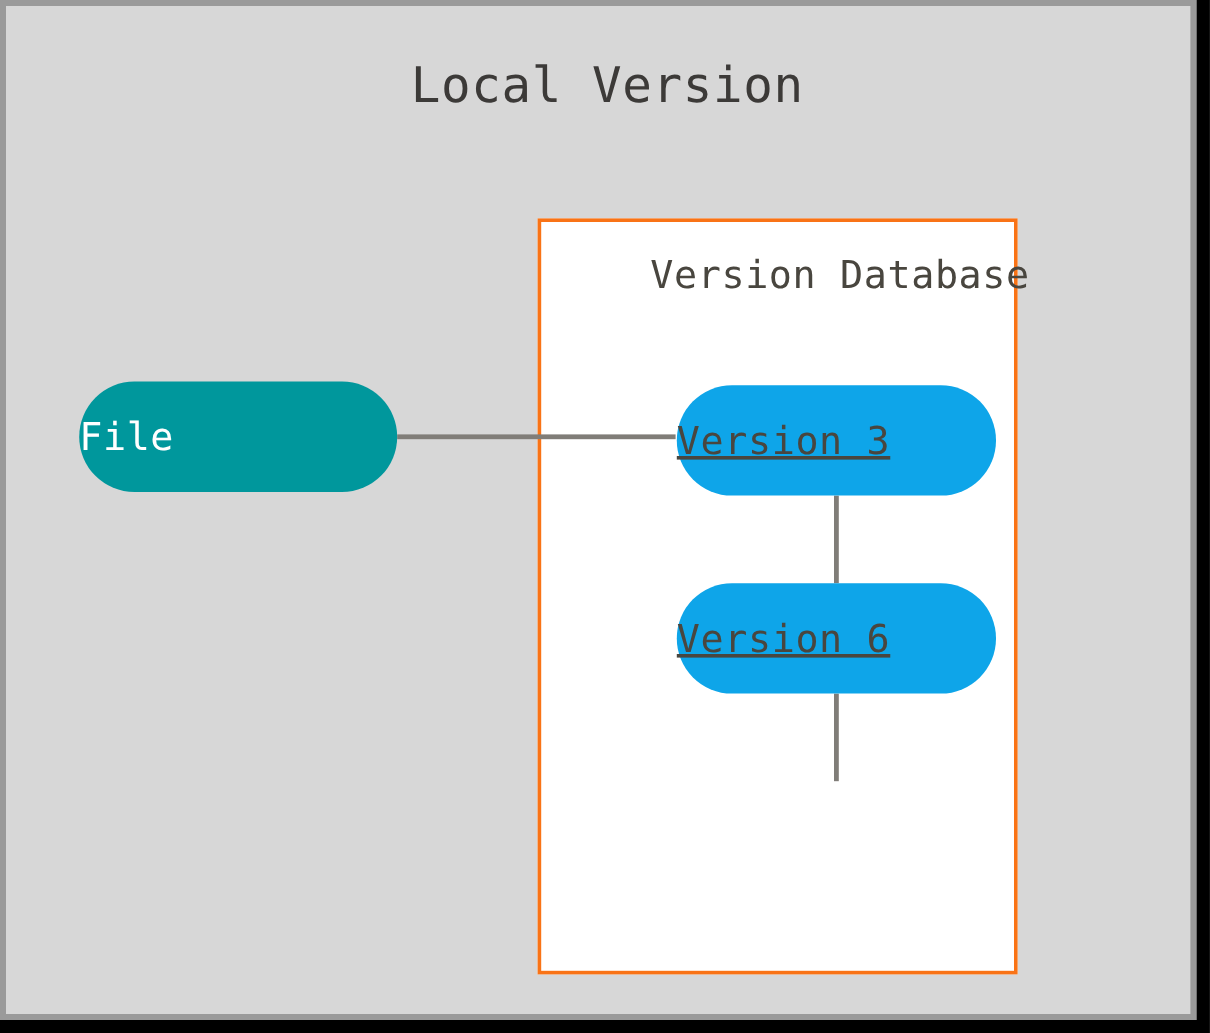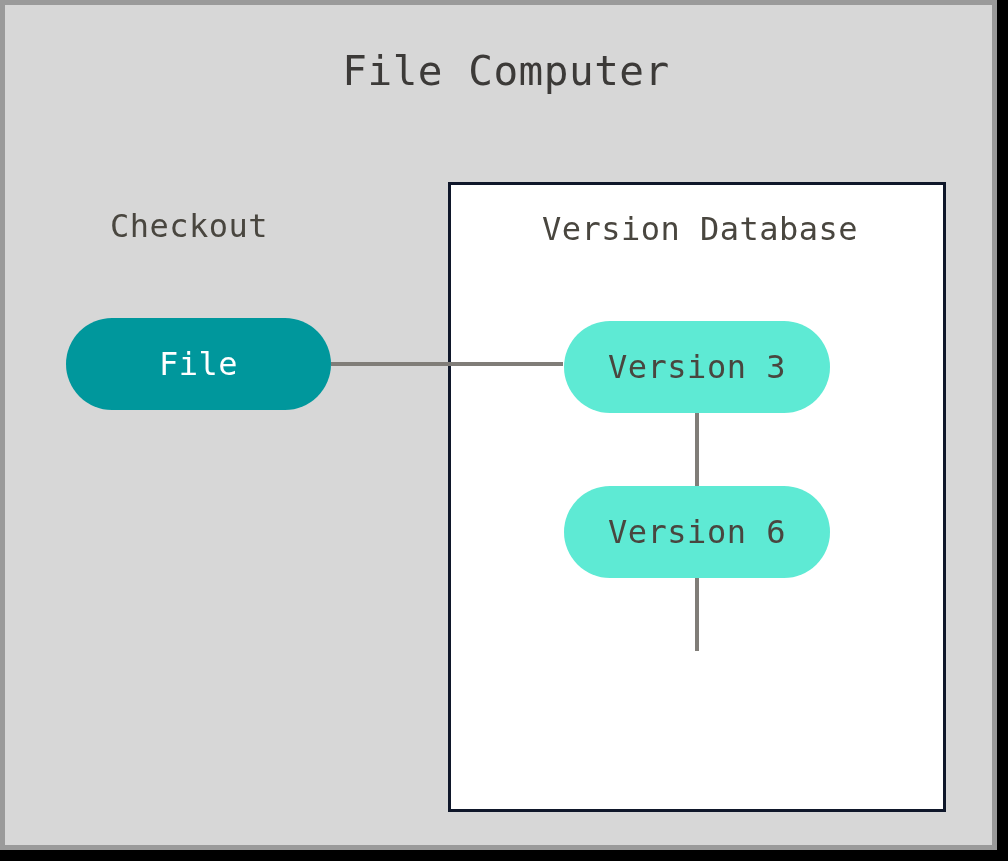--- a/index.html
+++ b/index.html
@@ -58,24 +58,24 @@
     color: #49463f;
     font-family: "DejaVu Sans Mono", monospace;
     white-space: pre;
   }
 
   
   #version-database-panel {
     position: absolute;
     left: 443px;
     top: 177px;
-    width: 498px;
+    width: 400px;
     height: 630px;
     background: #ffffff;
-    border: 3px solid #0f172a;
+    border: 3px solid #f97316;
     box-sizing: border-box;
   }
 
   #version-database-title {
     position: absolute;
     left: 0px;
     top: 22px;
     width: 498px;
     text-align: center;
     font-size: 32px;
@@ -84,21 +84,20 @@
     color: #49463f;
     font-family: "DejaVu Sans Mono", monospace;
     white-space: pre;
   }
 
   
   .node {
     position: absolute;
     display: flex;
     align-items: center;
-    justify-content: center;
     border-radius: 999px;
     font-size: 32px;
     letter-spacing: 0.5px;
     font-family: "DejaVu Sans Mono", monospace;
     white-space: pre;
     box-sizing: border-box;
     z-index: 3;
   }
 
   #node-file {
@@ -107,22 +106,23 @@
     width: 265px;
     height: 92px;
     background: #00979c;
     color: #ffffff;
   }
 
   .node-version {
     left: 113px;   
     width: 266px;
     height: 92px;
-    background: #5eead4;
+    background: #0ea5e9;
     color: #49463f;
+    text-decoration: underline;
   }
 
   #node-version-3 { top: 136px; }  
   #node-version-2 { top: 301px; }  
   #node-version-1 { top: 466px; }  
 
   
   .edge {
     position: absolute;
     background: #807d78;
@@ -153,23 +153,22 @@
     height: 73px;
   }
 </style>
 </head>
 <body>
 
 <div id="canvas">
 
   <div id="outer-frame">
 
-    <div id="diagram-title">File Computer</div>
+    <div id="diagram-title">Local Version</div>
 
-    <div id="checkout-label">Checkout</div>
 
     <div id="edge-file-to-version3" class="edge"></div>
 
     <div id="node-file" class="node">
       <span>File</span>
     </div>
 
     <div id="version-database-panel">
 
       <div id="version-database-title">Version Database</div>

